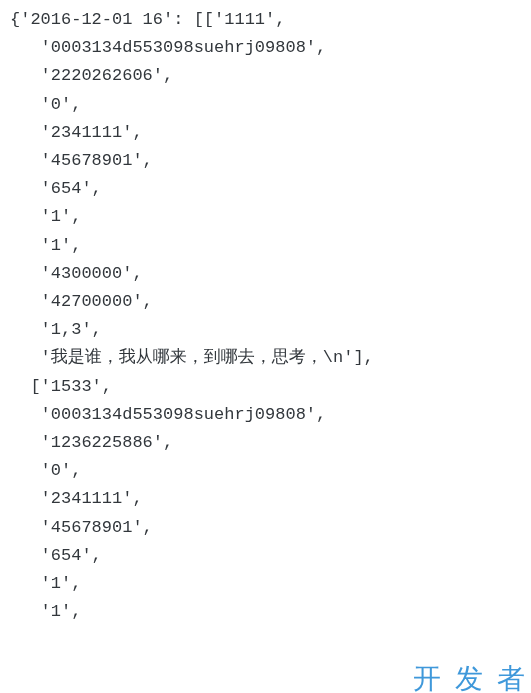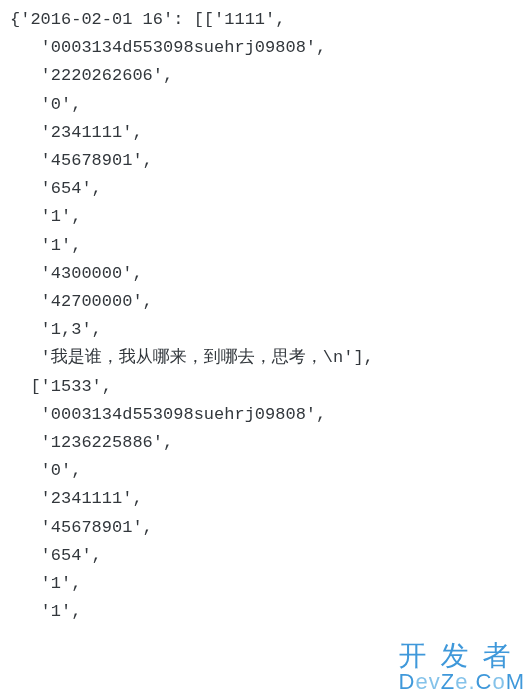--- a/index.html
+++ b/index.html
@@ -45,21 +45,21 @@
     opacity: 0.85;
     display: block;
   }
   .watermark .en .light {
     color: #6fb8e6;
   }
 </style>
 </head>
 <body>
 
-<div class="code-wrap"><span>{'2016-02-01 16': [['1111',</span>
+<div class="code-wrap"><span>{'2016-12-01 16': [['1111',</span>
 <span>   '0003134d553098suehrj09808',</span>
 <span>   '2220262606',</span>
 <span>   '0',</span>
 <span>   '2341111',</span>
 <span>   '45678901',</span>
 <span>   '654',</span>
 <span>   '1',</span>
 <span>   '1',</span>
 <span>   '4300000',</span>
 <span>   '42700000',</span>
@@ -72,14 +72,13 @@
 <span>   '2341111',</span>
 <span>   '45678901',</span>
 <span>   '654',</span>
 <span>   '1',</span>
 <span>   '1',</span>
 <span></span>
 <span></span></div>
 
 <div class="watermark">
   <span class="cn">开发者</span>
-  <span class="en"><span>D</span><span class="light">ev</span><span>Z</span><span class="light">e.</span><span>C</span><span class="light">o</span><span>M</span></span>
 </div>
 
 </body></html>

